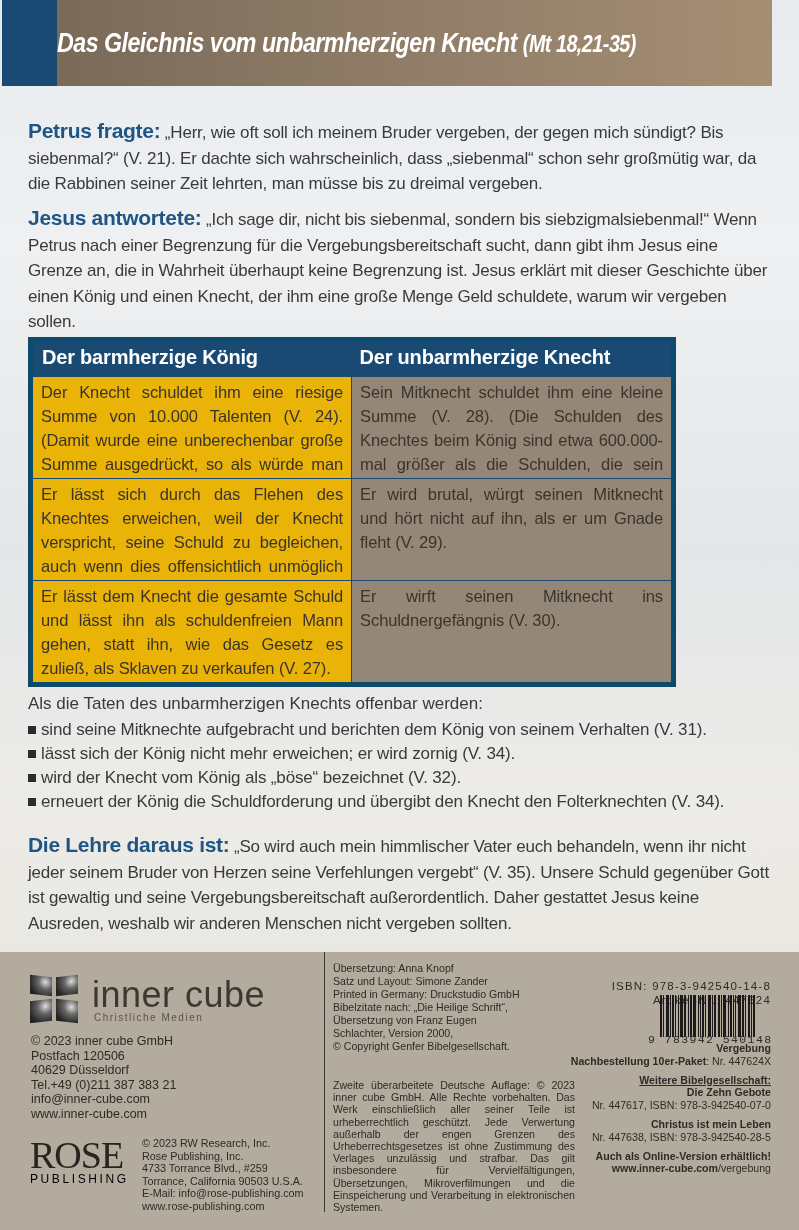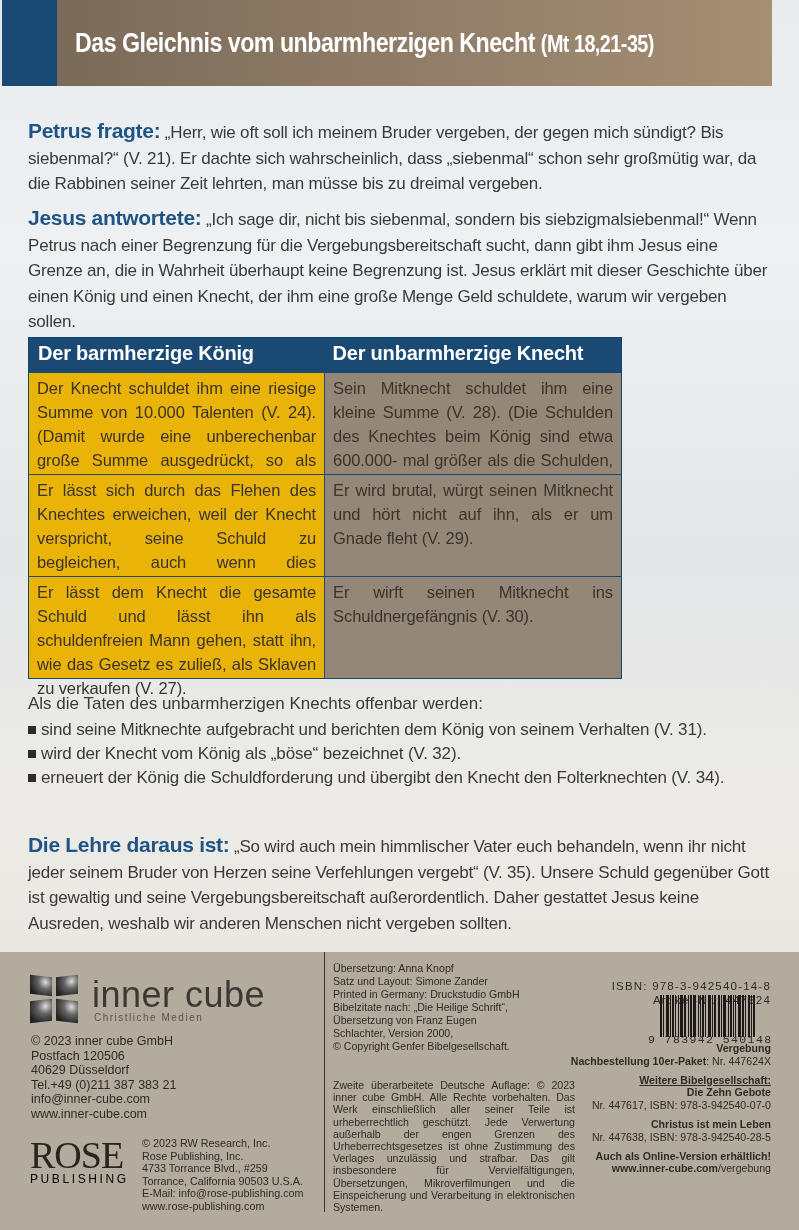--- a/index.html
+++ b/index.html
@@ -11,36 +11,36 @@
     background: linear-gradient(180deg, #e9ecef 0%, #eef0f2 20%, #e4e6e8 45%, #ecebe7 65%, #eae8e2 77%, #e9e6e0 100%);
   }
   .top-bar {
     position: absolute; left: 0; top: 0; width: 772px; height: 86px;
     display: flex;
   }
   .blue-tab { width: 57px; height: 86px; background: #1a4a73; border-left: 2px solid #e6e9ec; }
   .title-band {
     flex: 1; height: 86px;
     background: linear-gradient(90deg, #7a6a58 0%, #8c7a66 40%, #a58e73 100%);
-    display: flex; align-items: center; padding-left: 18px;
+    display: flex; align-items: center; padding-left: 0; font-style: italic;
   }
   .title {
     font-family: "Liberation Sans", sans-serif; font-weight: bold; font-size: 27px; color: #fff;
     letter-spacing: -0.6px; transform: scaleX(0.86); transform-origin: left center; white-space: nowrap;
   }
   .title .ref { font-size: 23px; }
 
   .section { position: absolute; left: 28px; width: 746px; font-size: 17px; line-height: 25.5px; color: #3a3a3a; letter-spacing: -0.2px; }
   .lead { color: #1f5585; font-weight: bold; font-size: 21px; letter-spacing: -0.3px; }
   .p1 { top: 118px; }
   .p2 { top: 205px; }
 
   .table {
-    position: absolute; left: 28px; top: 337px; width: 594px;
-    border: 1px solid #0c4a6e;
+    position: absolute; left: 28px; top: 337px; width: 648px;
+    border: 5px solid #0c4a6e;
   }
   .thead { display: flex; background: #1a4a73; height: 34px; }
   .th { flex: 1; color: #fff; font-weight: bold; font-size: 20px; padding: 4px 9px; letter-spacing: -0.2px; }
   .th + .th { padding-left: 6px; }
   .trow { display: flex; border-top: 1px solid #1a4a73; }
   .td {
     width: 372px; padding: 3px 8px 2px 8px;
     font-size: 16.5px; line-height: 24px; color: #3a342d; text-align: justify; letter-spacing: -0.1px;
   }
   .td.left { background: #eab308; border-right: 1px solid #1a4a73; height: 101px; }
@@ -125,20 +125,24 @@
 </div>
 
 <p class="list-intro">Als die Taten des unbarmherzigen Knechts offenbar werden:</p>
 <ul class="bullets">
   <li>
       <span class="bullet-square"></span>
       <span>sind seine Mitknechte aufgebracht und berichten dem König von seinem Verhalten (V. 31).</span>
     </li>
   <li>
       <span class="bullet-square"></span>
+      <span>lässt sich der König nicht mehr erweichen; er wird zornig (V. 34).</span>
+    </li>
+  <li>
+      <span class="bullet-square"></span>
       <span>wird der Knecht vom König als „böse“ bezeichnet (V. 32).</span>
     </li>
   <li>
       <span class="bullet-square"></span>
       <span>erneuert der König die Schuldforderung und übergibt den Knecht den Folterknechten (V. 34).</span>
     </li>
 </ul>
 
 <p class="section p3">
   <span class="lead">Die Lehre daraus ist:</span><span> „So wird auch mein himmlischer Vater euch behandeln, wenn ihr nicht jeder seinem Bruder von Herzen seine Verfehlungen vergebt“ (V. 35). Unsere Schuld gegenüber Gott ist gewaltig und seine Vergebungsbereitschaft außerordentlich. Daher gestattet Jesus keine Ausreden, weshalb wir anderen Menschen nicht vergeben sollten.</span>

